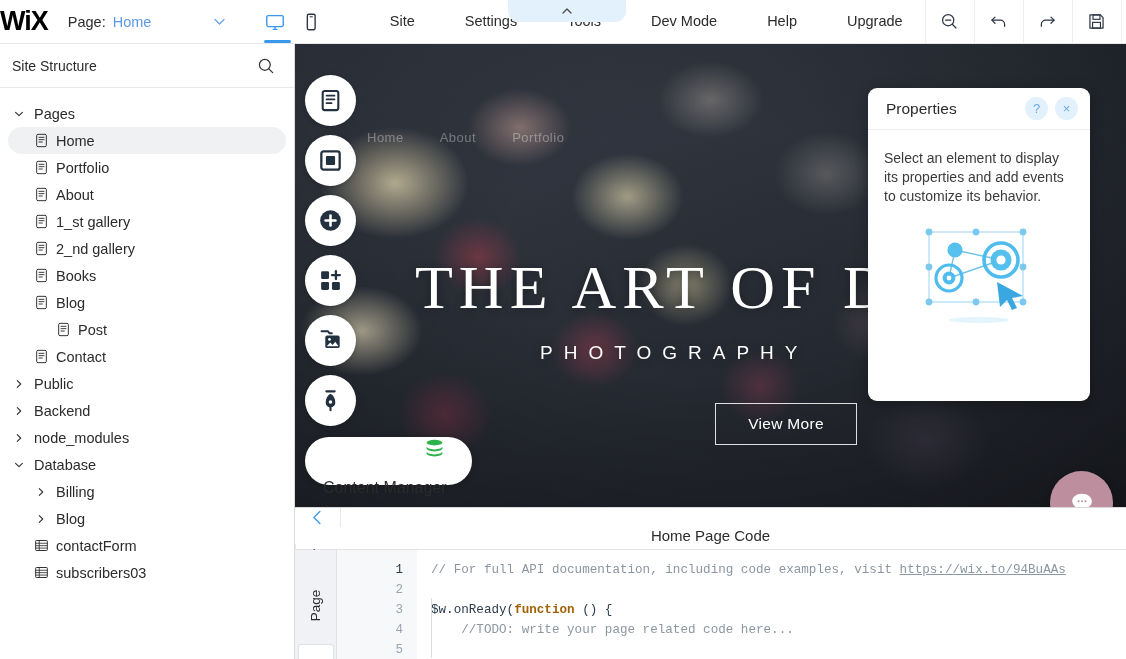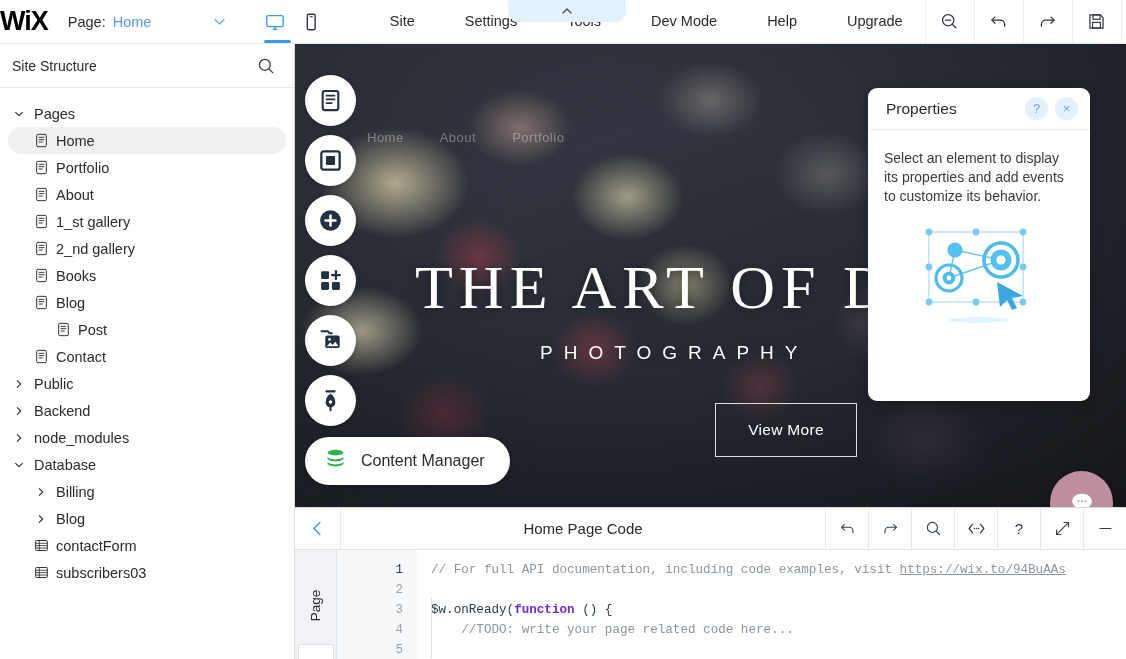--- a/index.html
+++ b/index.html
@@ -111,41 +111,41 @@
     font-family: "Liberation Serif", serif; font-size: 62px; color: #ffffff;
     letter-spacing: 6px; white-space: nowrap; font-weight: 400;
     text-shadow: 0 1px 10px rgba(0,0,0,0.35);
   }
   .hero-sub {
     position: absolute; top: 298px; left: 245px;
     font-size: 19px; color: #ffffff; letter-spacing: 11px; white-space: nowrap;
     text-shadow: 0 1px 8px rgba(0,0,0,0.35);
   }
   .view-more {
-    position: absolute; top: 359px; left: 420px; width: 142px; height: 54px;
+    position: absolute; top: 359px; left: 420px; width: 142px; height: 42px;
     border: 1px solid rgba(255,255,255,0.85); color: #ffffff; font-size: 15.5px;
     display: flex; align-items: center; justify-content: center; cursor: pointer; letter-spacing: 0.3px;
   }
   .chat-bubble {
     position: absolute; top: 427px; left: 755px; width: 63px; height: 63px;
     border-radius: 50%; background: #bd8f9e; display: flex; align-items: center; justify-content: center;
     cursor: pointer; box-shadow: 0 2px 8px rgba(0,0,0,0.25);
   }
 
   
   .rail { position: absolute; top: 31px; left: 10px; display: flex; flex-direction: column; gap: 9px; }
   .rail-btn {
     width: 51px; height: 51px; border-radius: 50%; background: #ffffff;
     display: flex; align-items: center; justify-content: center; cursor: pointer;
     box-shadow: 0 1px 5px rgba(0,0,0,0.22); color: #22303f;
   }
   .cm-pill {
     position: absolute; top: 393px; left: 10px; height: 48px; border-radius: 24px;
-    background: #ffffff; display: flex; align-items: center; gap: 13px; padding: 0 25px 0 18px;
-    cursor: pointer; box-shadow: 0 1px 6px rgba(0,0,0,0.22);
+    background: #ffffff; display: flex; align-items: flex-end; gap: 13px; padding: 0 25px 0 18px;
+    cursor: pointer; box-shadow: 0 1px 6px rgba(0,0,0,0.22); flex-direction: column;
   }
   .cm-label { font-size: 16px; color: #2b2b2b; }
 
   
   .props {
     position: absolute; top: 88px; left: 868px; width: 222px; height: 313px;
     background: #ffffff; border-radius: 9px; box-shadow: 0 3px 14px rgba(0,0,0,0.26);
     z-index: 40; overflow: hidden;
   }
   .props-head {
@@ -161,21 +161,21 @@
   }
   .props-body { padding: 19px 16px 0 16px; }
   .props-text { font-size: 14px; line-height: 19px; color: #3b3b3b; }
   .props-illus { margin-top: 14px; display: flex; justify-content: center; }
 
   
   .codepanel {
     position: absolute; top: 507px; left: 295px; width: 831px; height: 152px;
     background: #ffffff; z-index: 50; border-top: 1px solid #d9d9d9;
   }
-  .code-head { height: 42px; display: flex; align-items: stretch; border-bottom: 1px solid #e3e3e3; }
+  .code-head { height: 42px; display: flex; align-items: stretch; border-bottom: 1px solid #e3e3e3; flex-direction: column; }
   .code-back {
     width: 46px; display: flex; align-items: center; justify-content: center;
     border-right: 1px solid #e8e8e8; cursor: pointer; color: #3899ec;
   }
   .code-title {
     flex: 1; display: flex; align-items: center; justify-content: center;
     font-size: 15px; color: #2b2b2b;
   }
   .code-btn {
     width: 43px; display: flex; align-items: center; justify-content: center;
@@ -198,21 +198,21 @@
     font-family: "Liberation Mono", monospace; font-size: 12.5px; color: #9aa4b0; line-height: 20px;
     background: #f7f8fa;
   }
   .gutter .ln-active { color: #2b3a4a; }
   .code-area {
     flex: 1; padding: 10px 0 0 14px; background: #ffffff;
     font-family: "Liberation Mono", monospace; font-size: 12.6px; line-height: 20px; color: #2b3a4a;
     position: relative; overflow: hidden;
   }
   .c-comment { color: #8c96a0; }
-  .c-kw { color: #6d28d9; font-weight: bold; }
+  .c-kw { color: #a16207; font-weight: bold; }
   .c-link { color: #8c96a0; text-decoration: underline; }
   .indent-guide {
     position: absolute; left: 14px; top: 48px; width: 1px; height: 60px; background: #d8dde3;
   }
   .code-line { white-space: pre; }
 </style>
 </head>
 <body>
 
 <div id="app">

